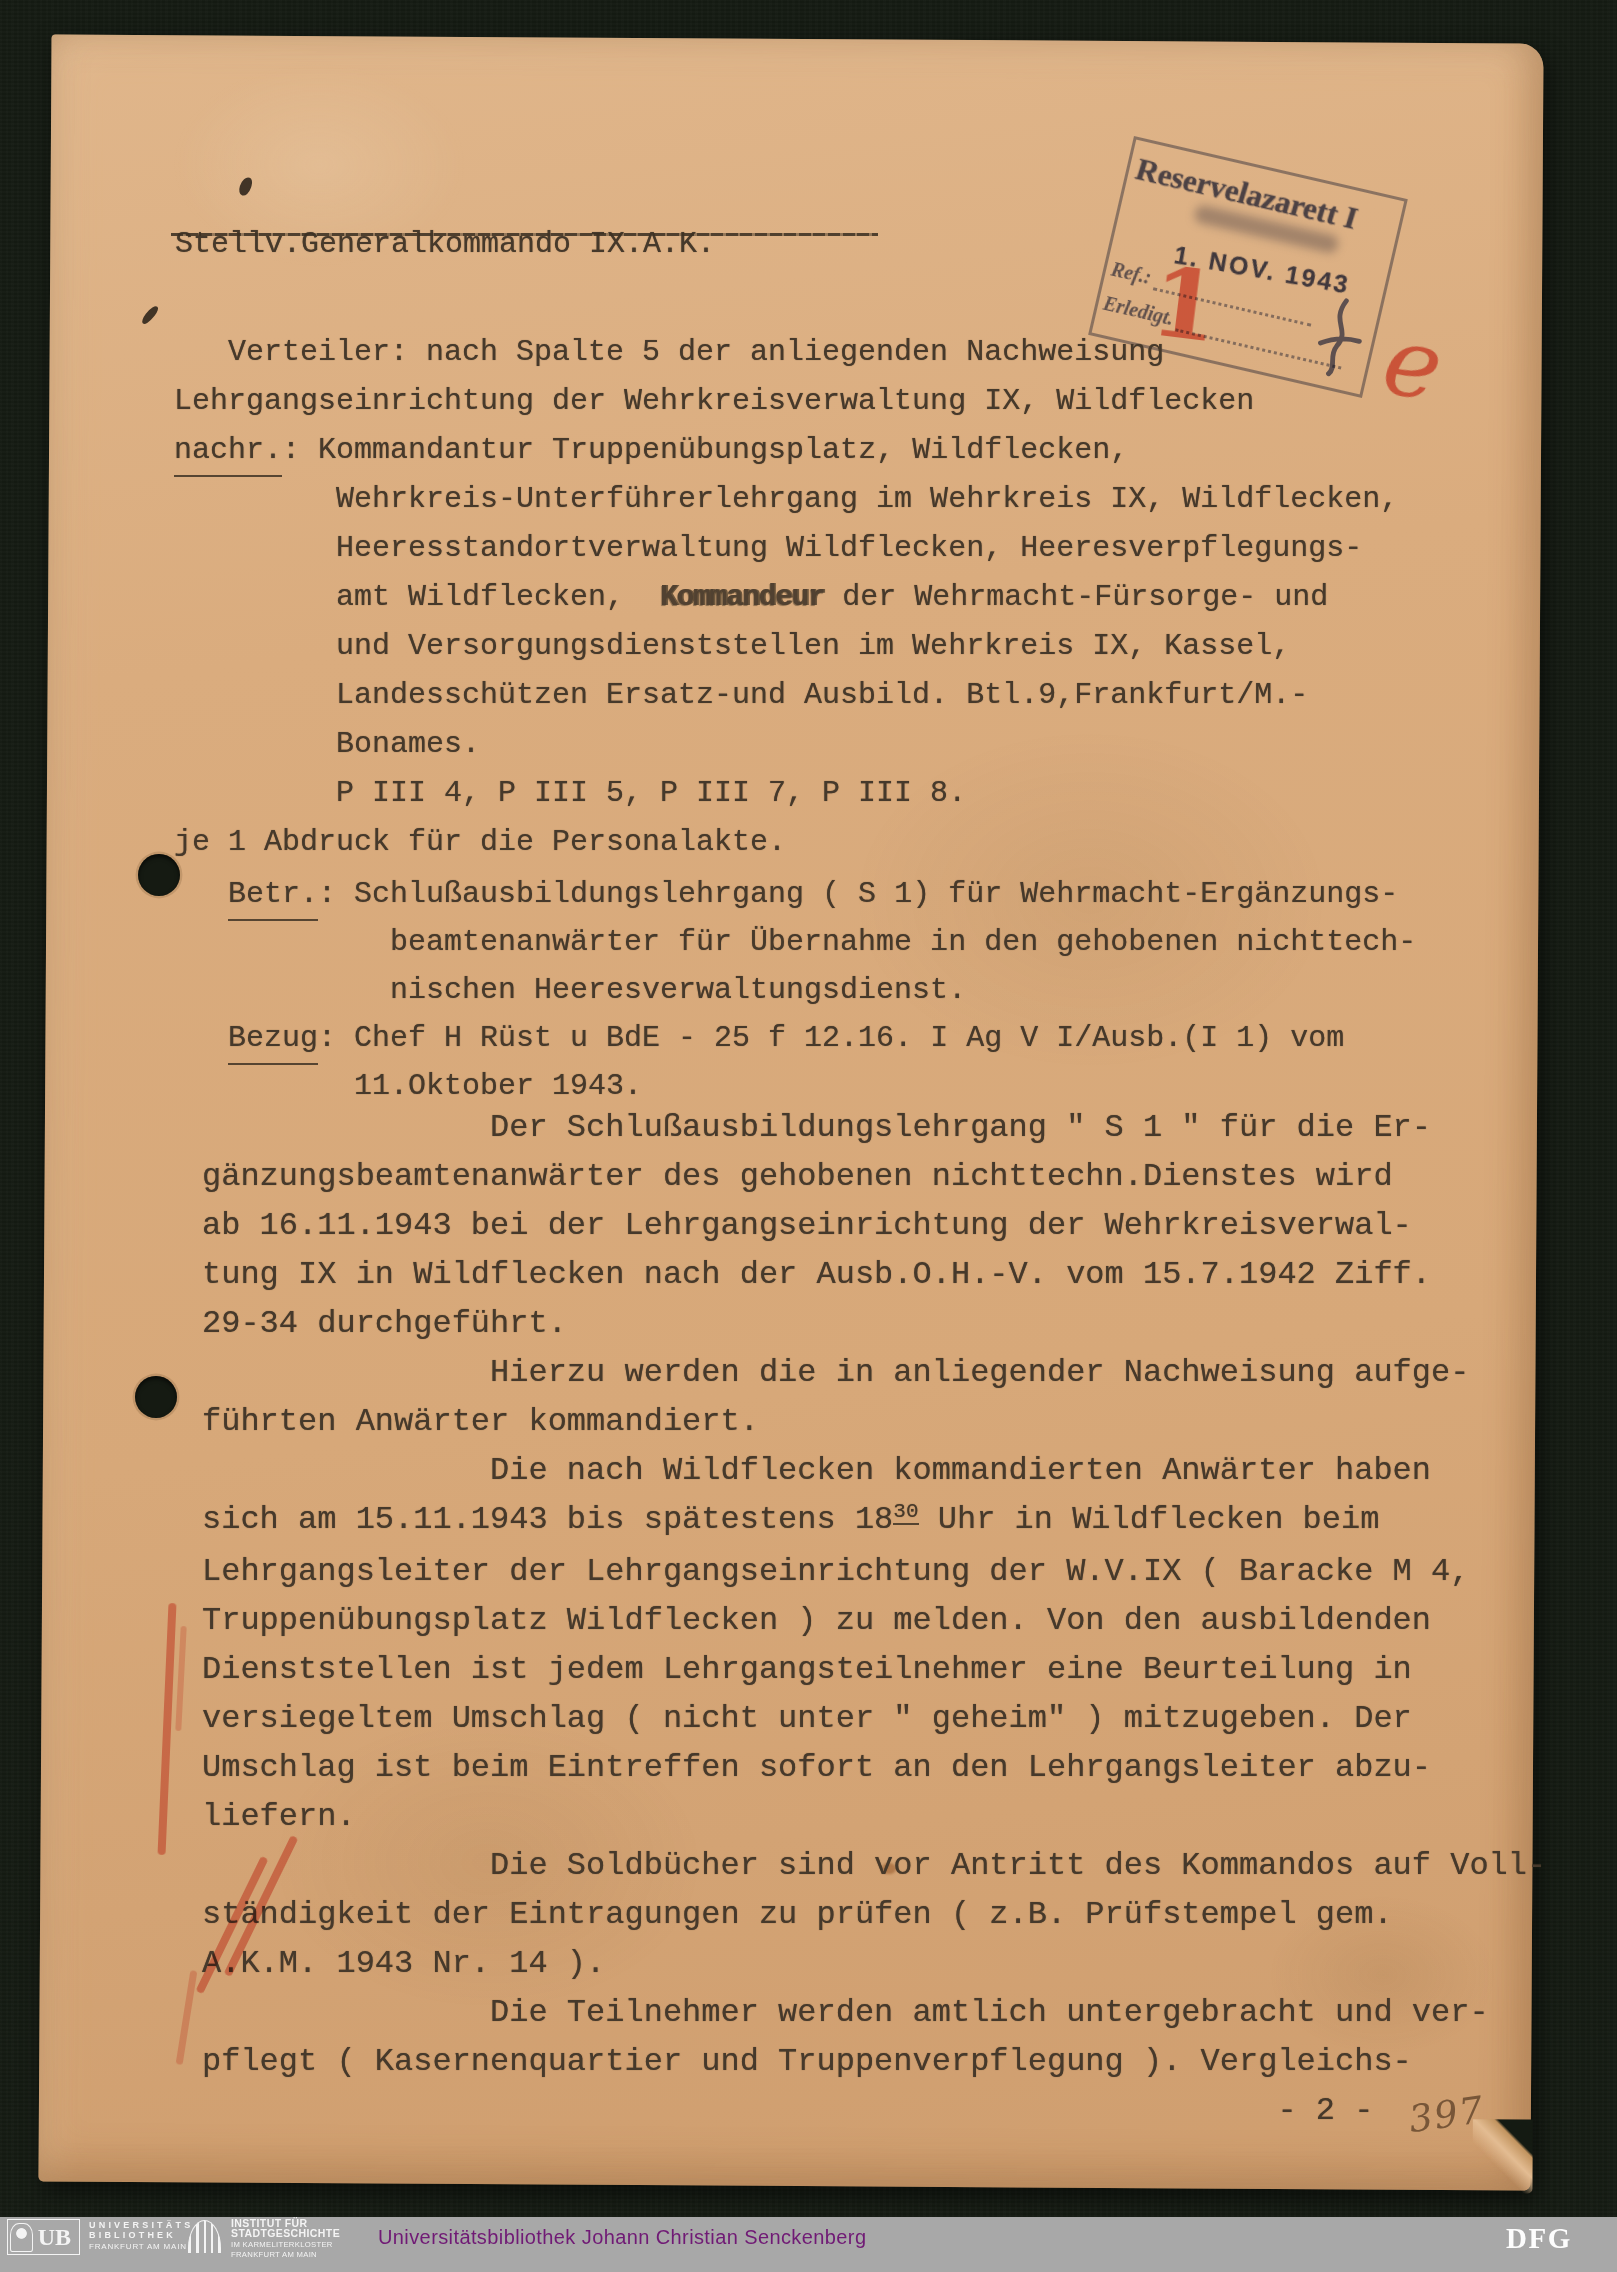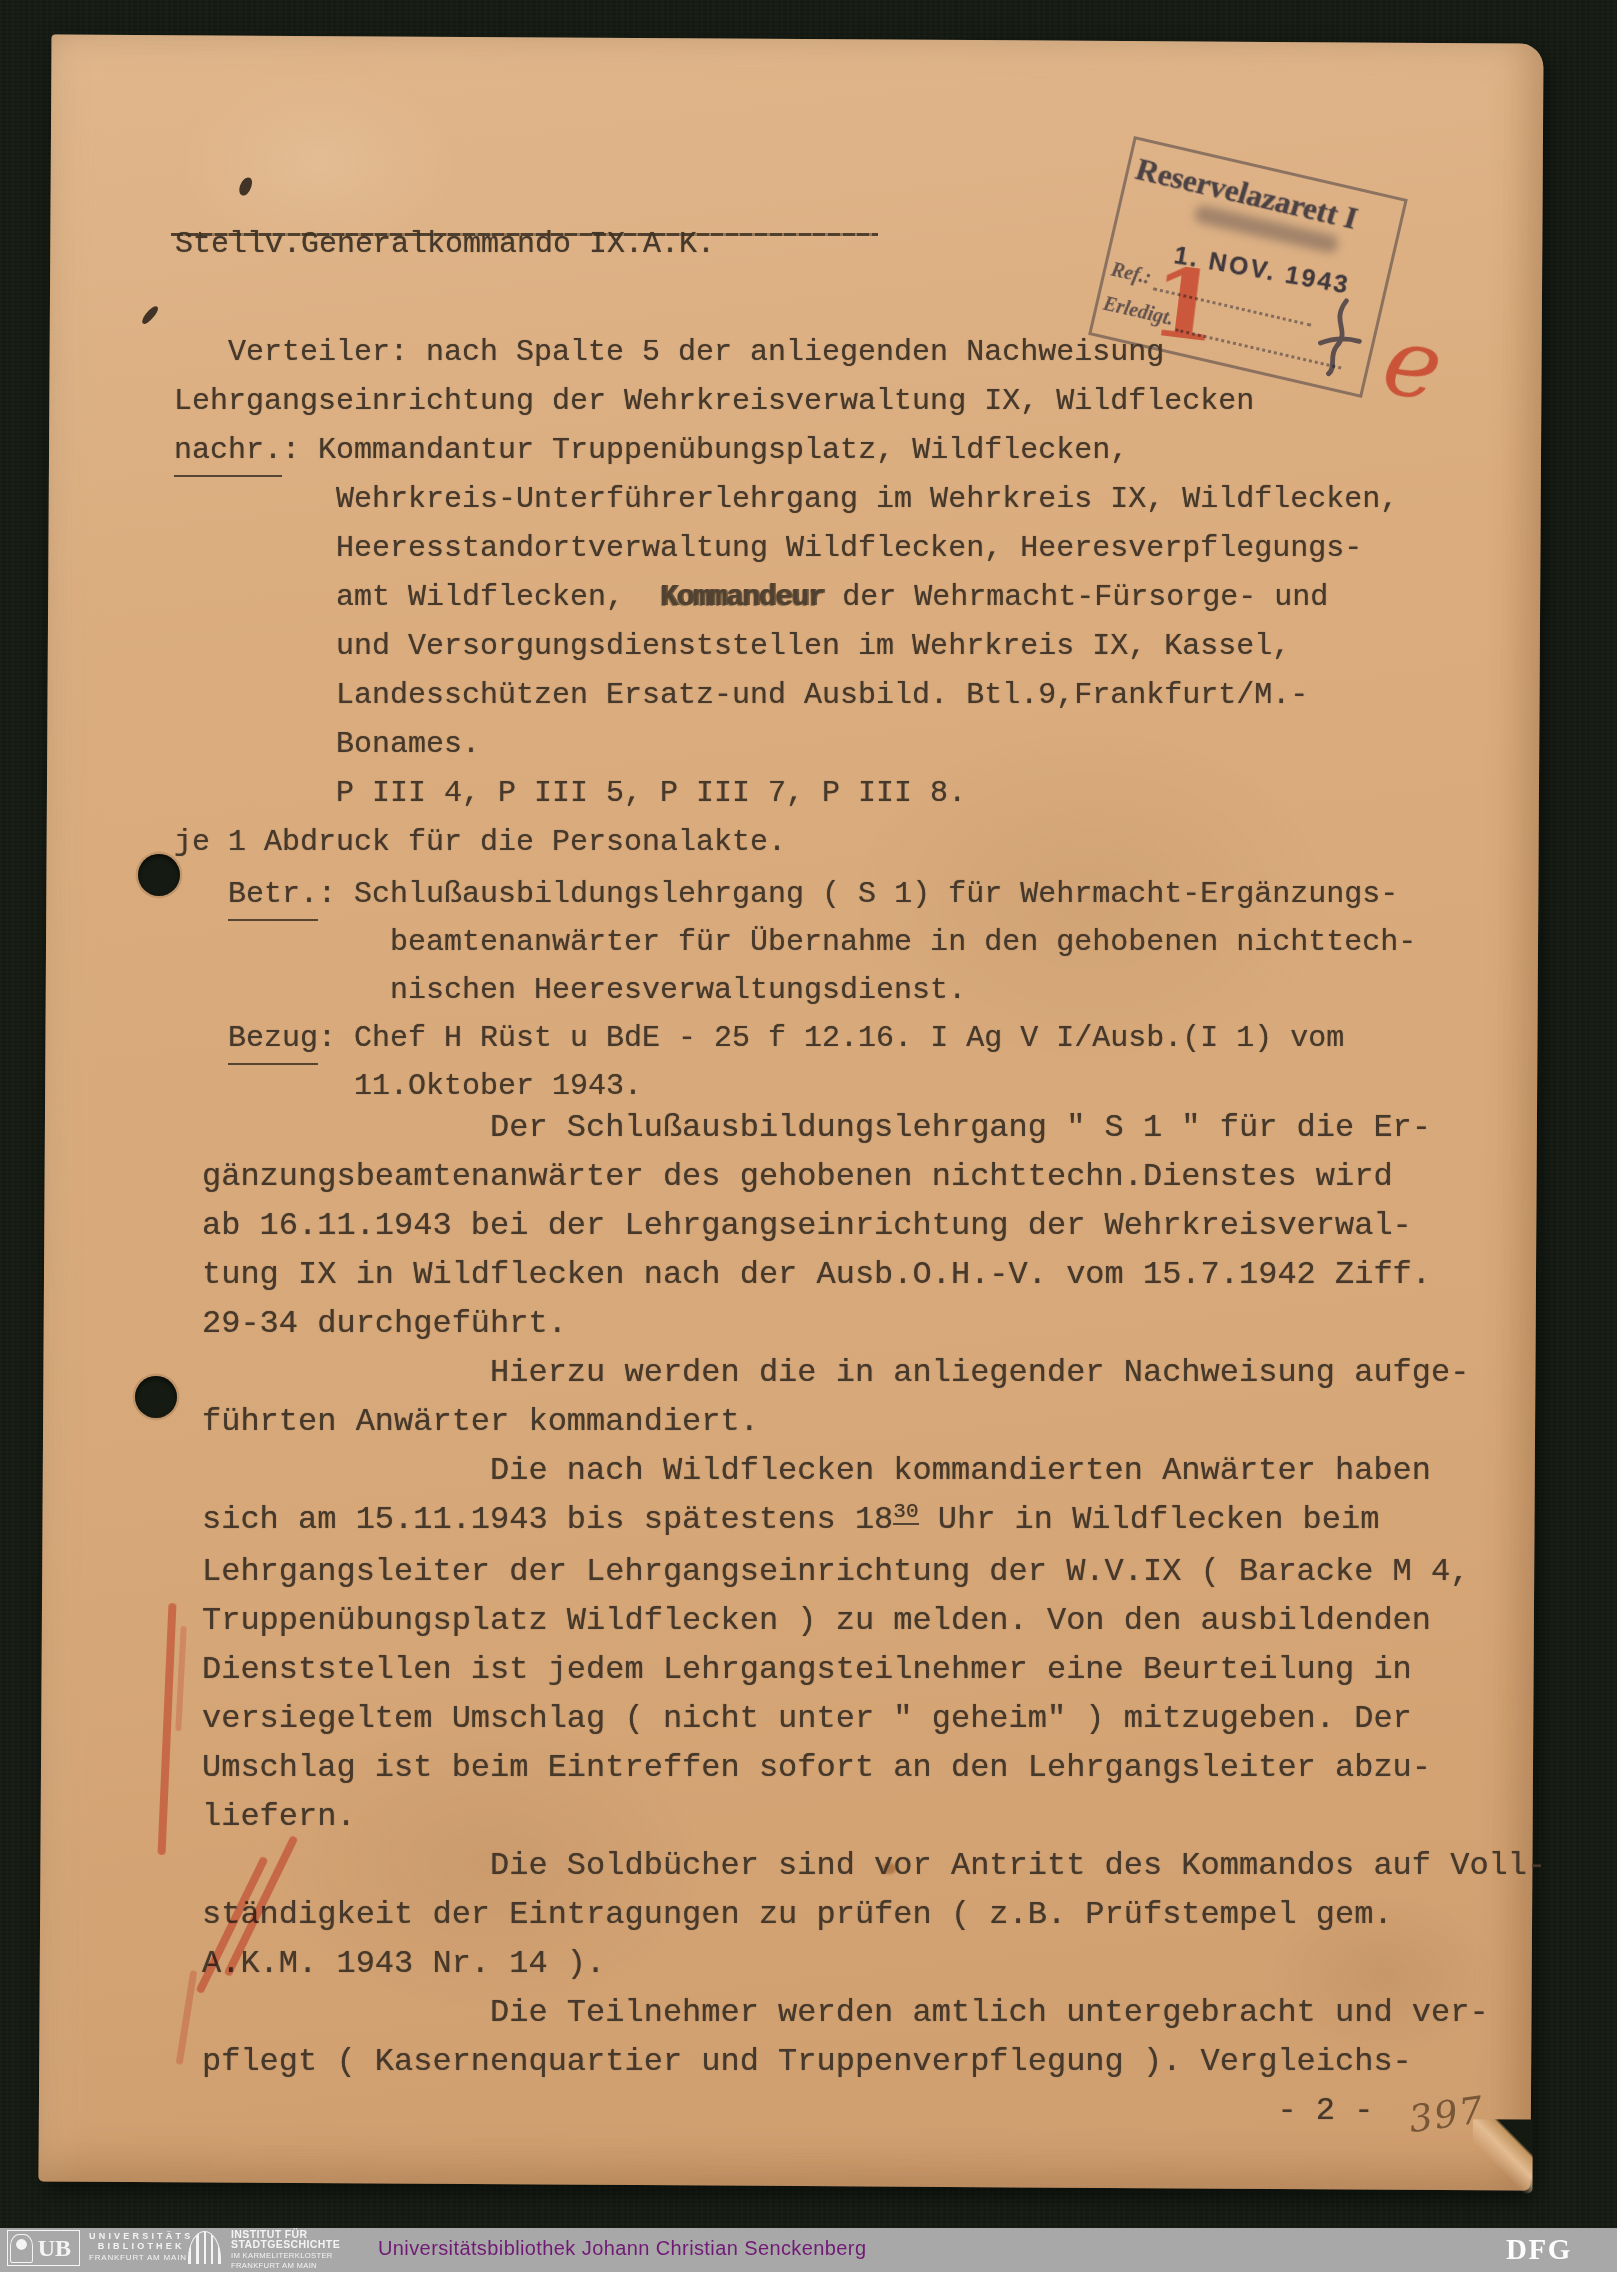--- a/index.html
+++ b/index.html
@@ -76,28 +76,28 @@
   
   .hole{position:absolute;width:42px;height:42px;border-radius:50%;background:#151a12;
     box-shadow:inset 0 2.4px 4px rgba(0,0,0,.65), 0 0 0 2.4px rgba(90,60,30,.18);}
   .hole1{left:138px;top:854px;} .hole2{left:135px;top:1376px;}
   .speck{position:absolute;background:#2b2219;border-radius:60% 40% 55% 45%;opacity:.88;}
   .sp1{left:240px;top:177px;width:11.3px;height:19.4px;transform:rotate(18deg);}
   .sp2{left:146px;top:304px;width:8px;height:22px;transform:rotate(38deg);}
   .stain{position:absolute;left:882px;top:1863px;width:13.7px;height:11.3px;border-radius:50%;
     background:rgba(146,82,34,.5);filter:blur(0.8px);}
   
-  .footer-bar{position:absolute;left:0;bottom:0;width:1618px;height:45px;background:#a8a8a8;}
+  .footer-bar{position:absolute;left:0;bottom:0;width:1618px;height:56px;background:#a8a8a8;}
   .ub-emblem{position:absolute;left:6.5px;top:2.4px;width:71px;height:34px;border:1.6px solid #f4f4f4;
     display:flex;align-items:center;color:#f4f4f4;}
   .ub-bust{width:21px;height:27.5px;margin-left:2.4px;border:0.8px solid #f4f4f4;border-radius:40% 40% 10% 10%;
     background:radial-gradient(circle at 50% 35%, #f4f4f4 4.9px, transparent 5.7px);}
   .ub-abbr{font-family:"Liberation Serif",serif;font-weight:bold;font-size:24px;margin-left:4.9px;}
   .ub-text{position:absolute;left:89px;top:4px;color:#f4f4f4;line-height:9.7px;}
-  .ub-text .l1,.ub-text .l2{font-size:9px;letter-spacing:3.2px;font-weight:bold;text-align:center;}
+  .ub-text .l1,.ub-text .l2{font-size:9px;letter-spacing:3.2px;font-weight:bold;}
   .ub-text .l3{font-size:8px;letter-spacing:0.8px;margin-top:1.6px;}
   .inst-icon{position:absolute;left:188px;top:3.2px;width:31px;height:32px;border:1.6px solid #f4f4f4;
     border-bottom:none;border-radius:50% 50% 0 0 / 85% 85% 0 0;
     background:repeating-linear-gradient(90deg,#f4f4f4 0 2.4px, transparent 2.4px 7.3px);}
   .inst-text{position:absolute;left:231px;top:2.4px;color:#f4f4f4;line-height:9.7px;}
   .inst-text .b{font-size:10.5px;font-weight:bold;letter-spacing:0.4px;}
   .inst-text .s{font-size:7.7px;letter-spacing:0.3px;margin-top:0.8px;}
   .lib-title{position:absolute;left:378px;top:9px;font-size:20px;color:#701a75;letter-spacing:0.4px;}
   .dfg{position:absolute;left:1506px;top:4.9px;font-family:"Liberation Serif",serif;font-weight:bold;
     font-size:29px;color:#fdfdfd;letter-spacing:1.6px;transform:scaleY(1.05);}

